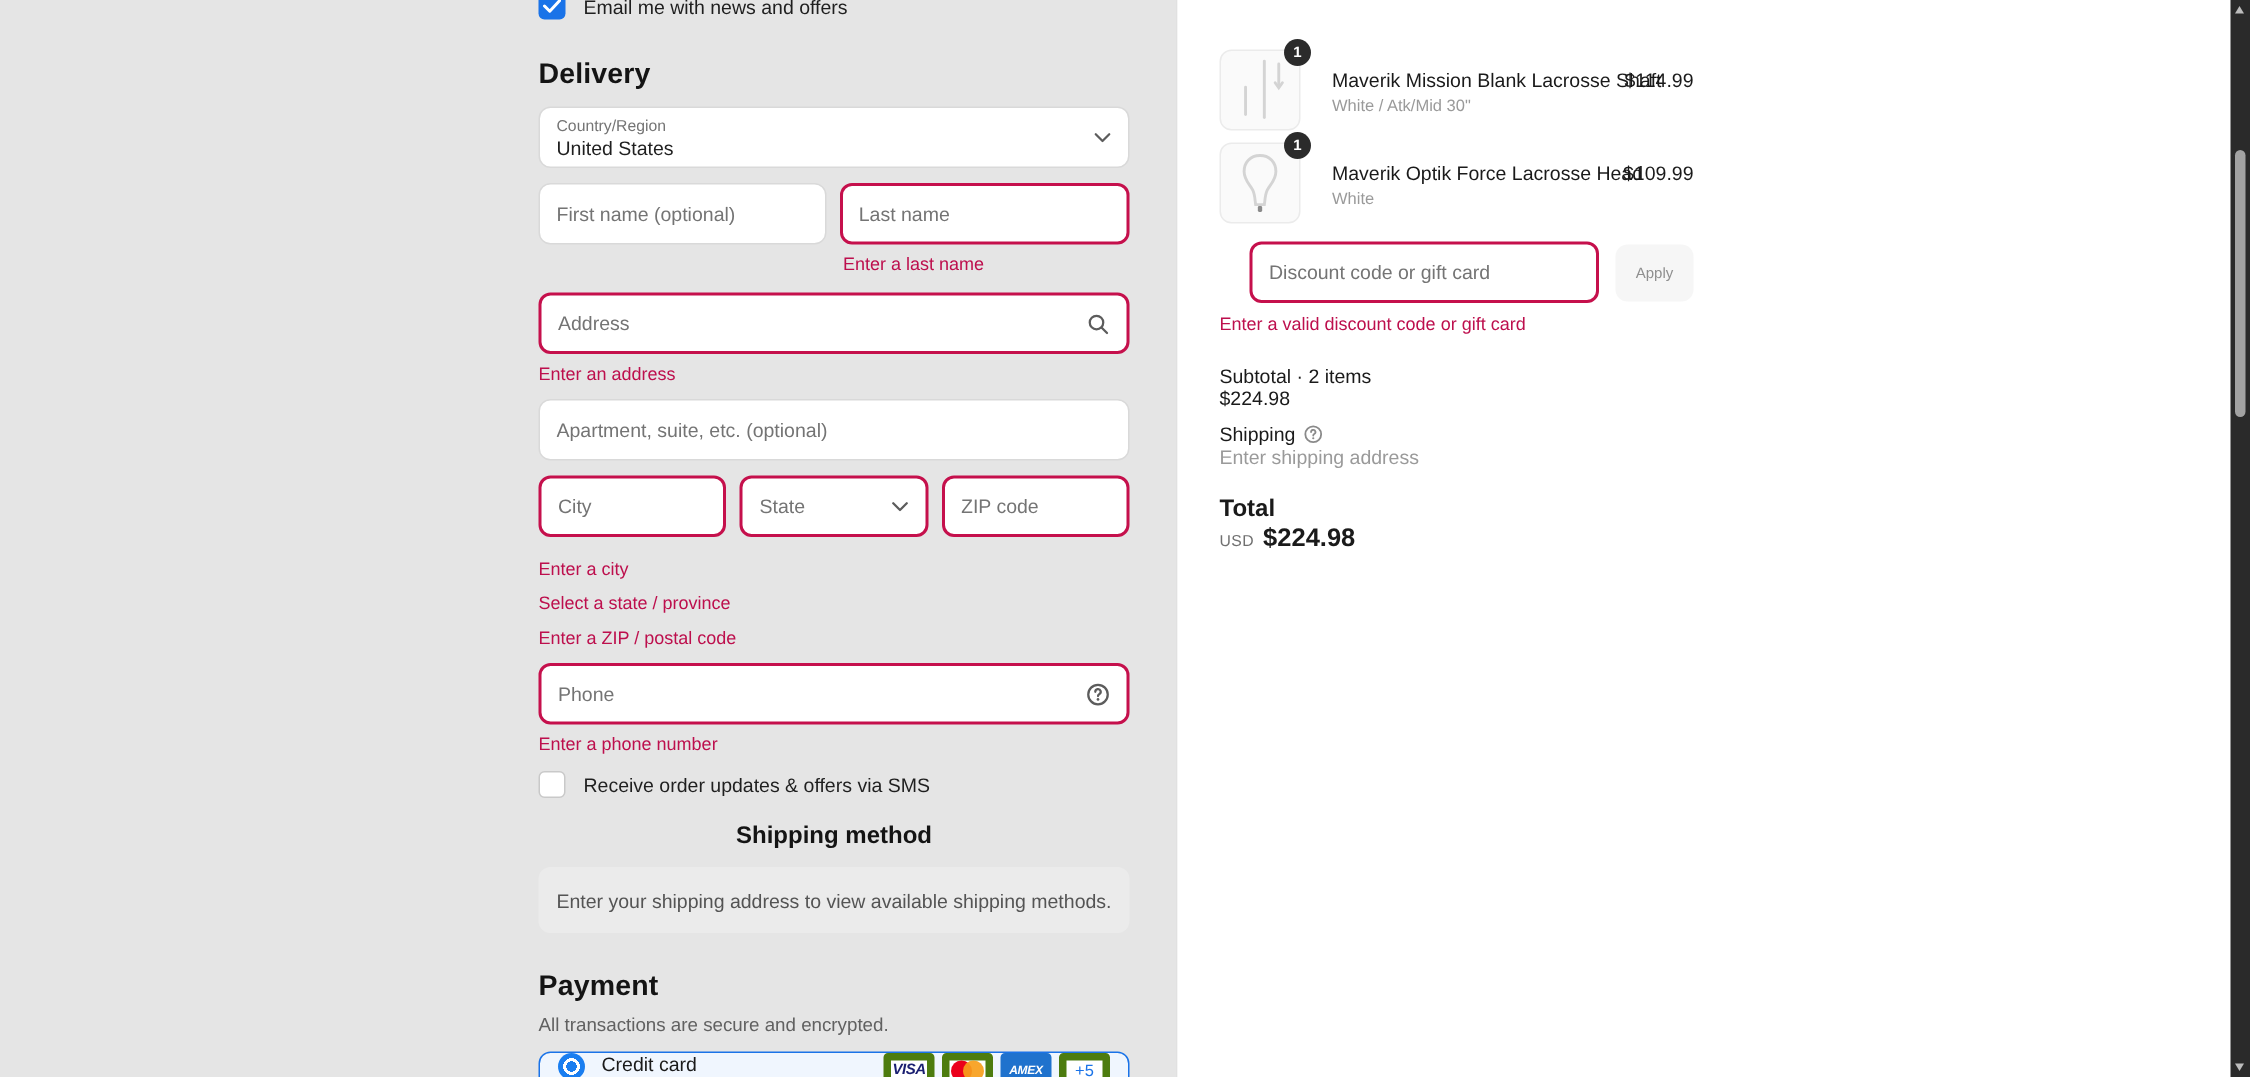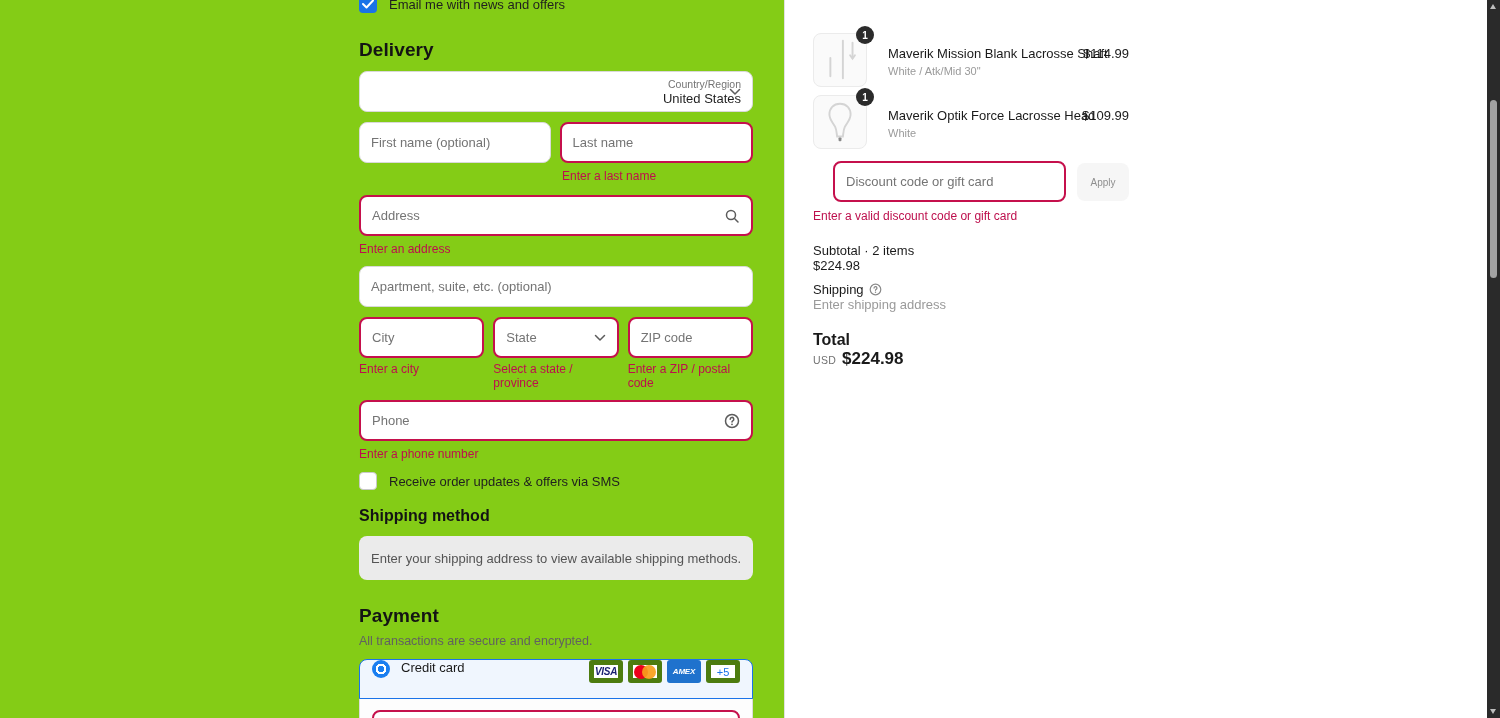--- a/index.html
+++ b/index.html
@@ -1,21 +1,21 @@
 <!DOCTYPE html>
 <html><head>
 <meta charset="utf-8">
 <style>
   * { margin:0; padding:0; box-sizing:border-box; }
   html,body { width:1500px; height:718px; overflow:hidden; background:#fff;
     font-family:"Liberation Sans","DejaVu Sans",sans-serif; color:#1a1a1a; }
   .page { display:flex; width:1500px; height:718px; position:relative; }
 
   
-  .left-pane { width:785px; height:718px; background:#84cc16; border-right:1px solid #e1e1e1; overflow:hidden; }
+  .left-pane { width:785px; height:718px; background:#e5e5e5; border-right:1px solid #e1e1e1; overflow:hidden; }
   .left-content { width:394px; margin-left:359px; }
 
   .check-row { display:flex; align-items:center; gap:12px; }
   .check-row.top { margin-top:-5px; }
   .checkbox { width:18px; height:18px; border-radius:4px; flex:0 0 auto; position:relative; }
   .checkbox.checked { background:#1a73e8; }
   .checkbox.unchecked { background:#fff; border:1.5px solid #c9c9c9; }
   .checkbox svg { position:absolute; left:3px; top:4px; }
   .check-label { font-size:13px; color:#1f1f1f; }
 
@@ -34,25 +34,25 @@
   .float-label { font-size:10.5px; color:#747474; line-height:12px; }
   .select-value { font-size:13px; color:#1f1f1f; line-height:16px; margin-top:1px; }
 
   .row2 { display:flex; gap:9px; }
   .row2 > * { flex:1; }
   .row3 { display:flex; gap:9px; }
   .row3 > * { flex:1; }
 
   .err { font-size:12px; color:#bd0f4d; line-height:14px; }
   .err-under-last { margin-top:6px; margin-left:203px; }
-  .err-row3 { display:flex; gap:9px; margin-top:4px; }
+  .err-row3 { display:flex; gap:9px; margin-top:14px;flex-direction:column; }
   .err-row3 > div { flex:1; }
 
-  .mt6{margin-top:6px;} .mt10{margin-top:10px;align-items:flex-end;} .mt11{margin-top:11px;}
-  .mt12{margin-top:12px;} .mt17{margin-top:17px;} .mt25{margin-top:25px;} .mt26{margin-top:26px;}
+  .mt6{margin-top:6px;} .mt10{margin-top:10px;} .mt11{margin-top:11px;}
+  .mt12{margin-top:12px;} .mt17{margin-top:17px;text-align:center;} .mt25{margin-top:25px;} .mt26{margin-top:26px;}
 
   .notice-box { margin-top:11px; background:#ebebeb; border-radius:8px; height:44px;
     display:flex; align-items:center; justify-content:center; }
   .notice-box span { font-size:13px; color:#545454; }
 
   .secure-sub { font-size:12.5px; color:#616161; margin-top:7px; }
 
   .cc-header { margin-top:11px; background:#f0f6fe; border:1px solid #1a73e8; border-radius:8px 8px 0 0;
     height:40px; display:flex; align-items:flex-start; padding:0 12px; gap:11px; }
   .radio { width:18px; height:18px; border-radius:50%; flex:0 0 auto;

